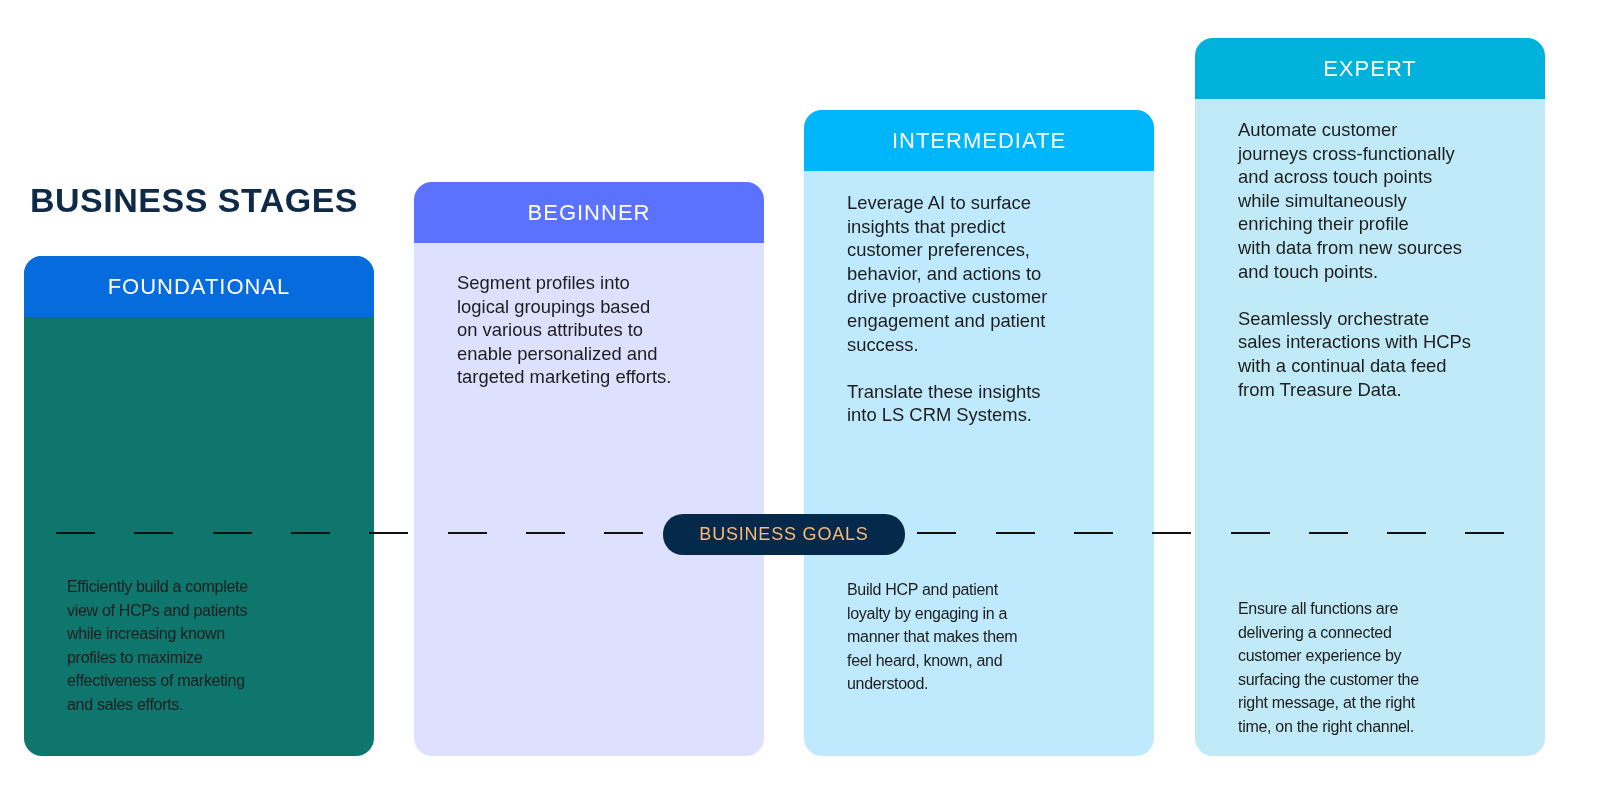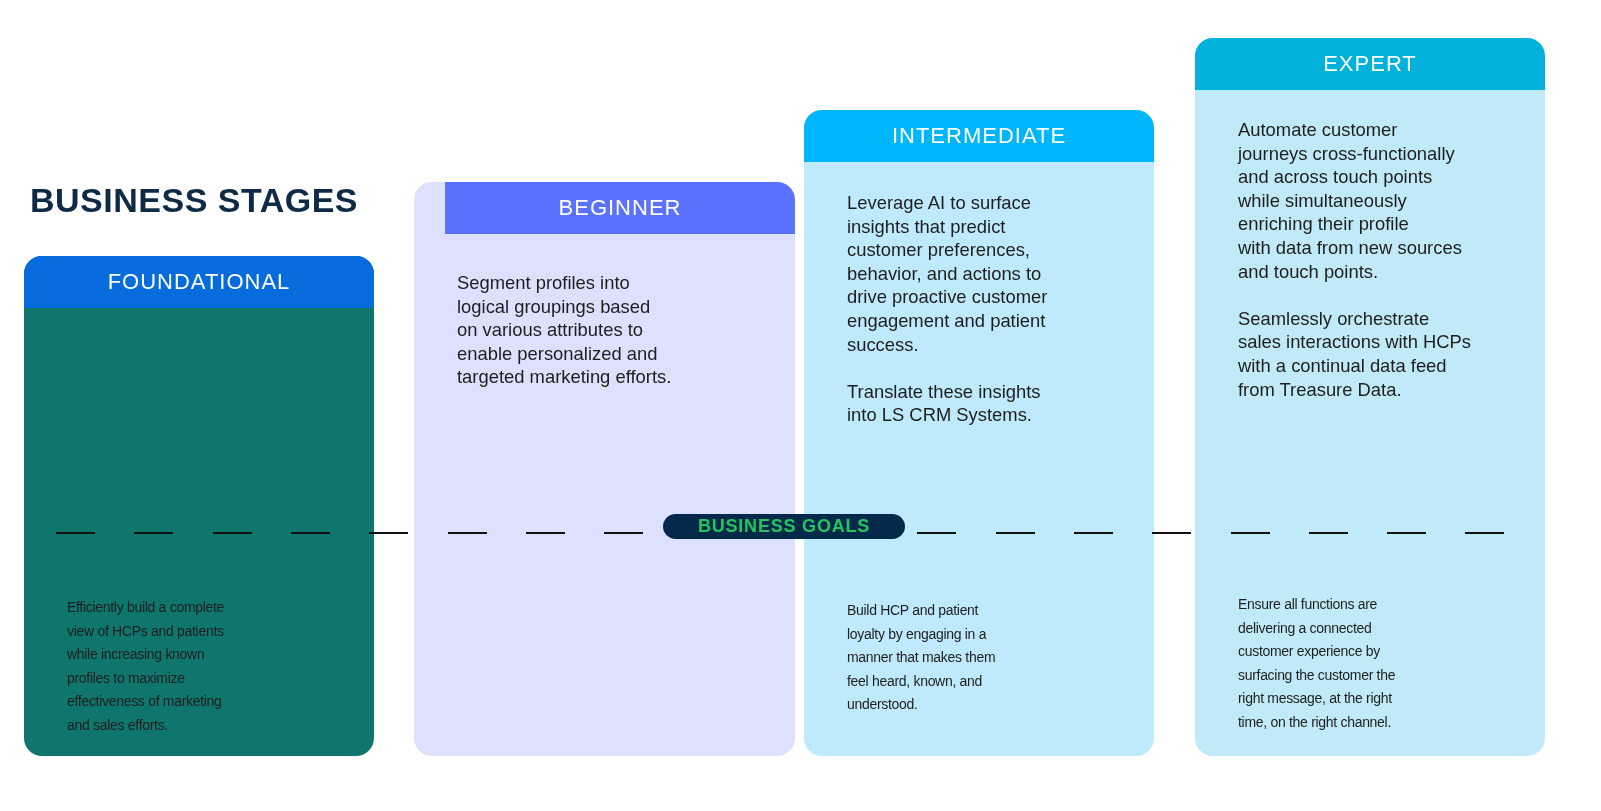--- a/index.html
+++ b/index.html
@@ -1,35 +1,35 @@
 <!DOCTYPE html>
 <html><head>
   <meta charset="utf-8">
   <style>
     html, body { margin: 0; padding: 0; background: #ffffff; }
     body { width: 1601px; height: 811px; position: relative; overflow: hidden;
            font-family: "Liberation Sans", sans-serif; }
     .title { position: absolute; left: 30px; top: 181px; font-size: 34px; font-weight: 700;
              color: #0f2a47; letter-spacing: 0.5px; margin: 0; }
     .card { position: absolute; width: 350px; border-radius: 18px; overflow: hidden; }
-    .card-header { height: 52px; display: flex; align-items: center; justify-content: center;
+    .card-header { height: 61px; display: flex; align-items: center; justify-content: center;
                    color: #ffffff; font-size: 22px; font-weight: 500; letter-spacing: 1px; }
     .card-body { position: absolute; left: 0; right: 0; top: 49px; bottom: 0; }
     .text { position: absolute; left: 43px; right: 30px; font-size: 18.4px; line-height: 23.6px;
             color: #1e1e1e; white-space: pre-line; margin: 0; }
-    .text.goal { font-size: 14px; line-height: 23.6px; letter-spacing: -0.3px; margin-top: 21px; }
+    .text.goal { font-size: 16px; line-height: 23.6px; letter-spacing: -0.3px; }
     #c0 { left: 24px; top: 256px; height: 500px; }
-    #c1 { left: 414px; top: 182px; height: 574px; padding-left: 31px; }
+    #c1 { left: 414px; top: 182px; height: 574px; }
     #c2 { left: 804px; top: 110px; height: 646px; }
     #c3 { left: 1195px; top: 38px; height: 718px; }
     .dash-line { position: absolute; left: 56px; top: 532px; width: 1450px; height: 2px; }
     .dash { position: absolute; top: 0; width: 39px; height: 2px; background: #111; }
-    .pill { position: absolute; left: 663px; top: 514px; width: 242px; height: 25px;
-            border-radius: 20px; background: #04294a; color: #22c55e; font-size: 18px;
-            font-weight: 700; letter-spacing: 0.8px; display: flex; align-items: center;
+    .pill { position: absolute; left: 663px; top: 514px; width: 242px; height: 41px;
+            border-radius: 20px; background: #04294a; color: #fdba74; font-size: 18px;
+            font-weight: 400; letter-spacing: 0.8px; display: flex; align-items: center;
             justify-content: center; }
   </style>
 </head>
 <body>
 
 <h1 class="title" style="color: rgb(15, 42, 71);">BUSINESS STAGES</h1>
 
 <div class="card" id="c0" style="background: #0f766e;">
   <div class="card-header" style="background: rgb(6, 107, 220);">FOUNDATIONAL</div>
   <div class="card-body">
@@ -82,21 +82,21 @@
 and across touch points
 while simultaneously
 enriching their profile
 with data from new sources
 and touch points.
 
 Seamlessly orchestrate
 sales interactions with HCPs
 with a continual data feed
 from Treasure Data.</p>
-    <p class="text goal" style="top:485px">Ensure all functions are
+    <p class="text goal" style="top:510px">Ensure all functions are
 delivering a connected
 customer experience by
 surfacing the customer the
 right message, at the right
 time, on the right channel.</p>
   </div>
 </div>
 
 <div class="dash-line" id="dash-line">
     <div class="dash" style="left: 0px; background: rgb(17, 17, 17);"></div>

